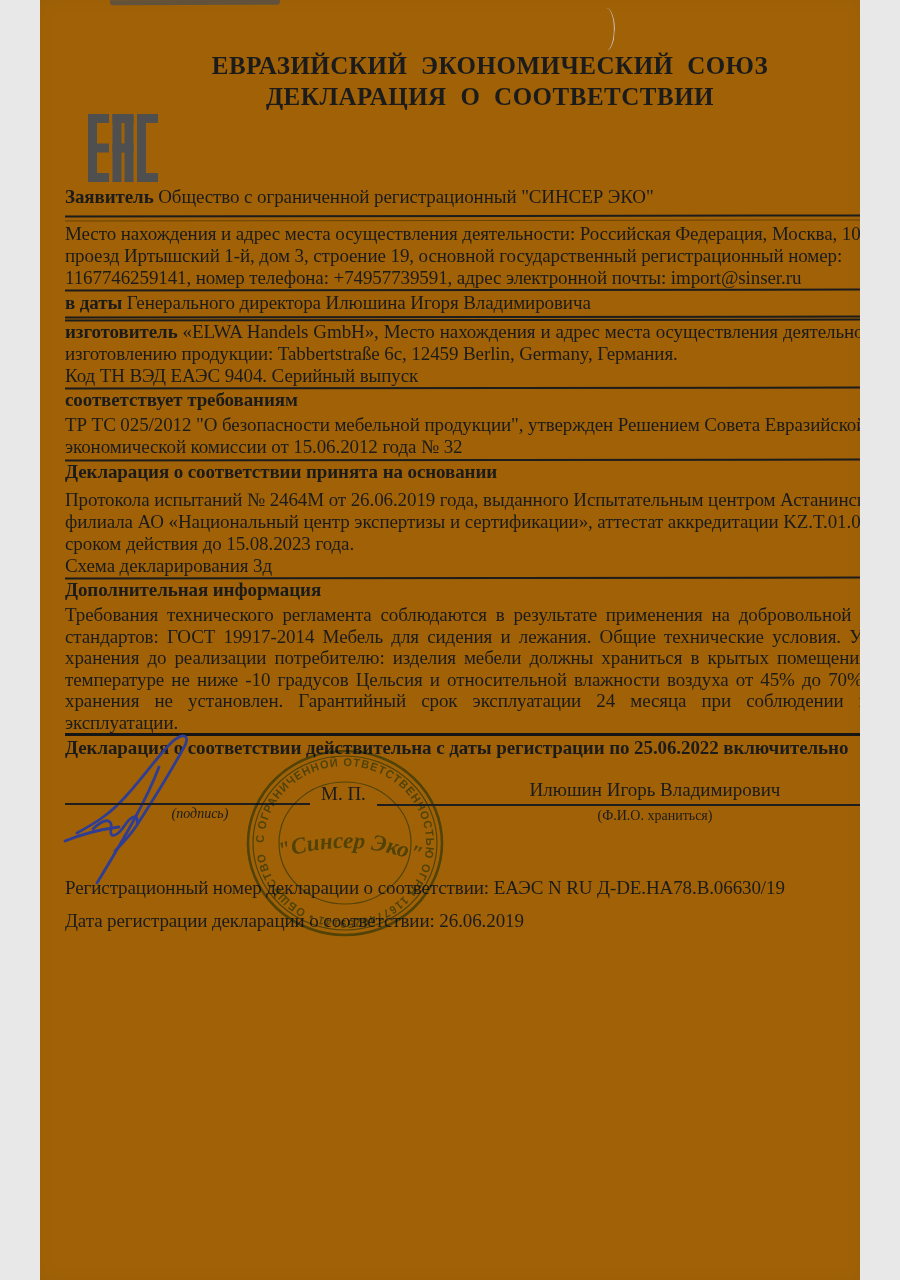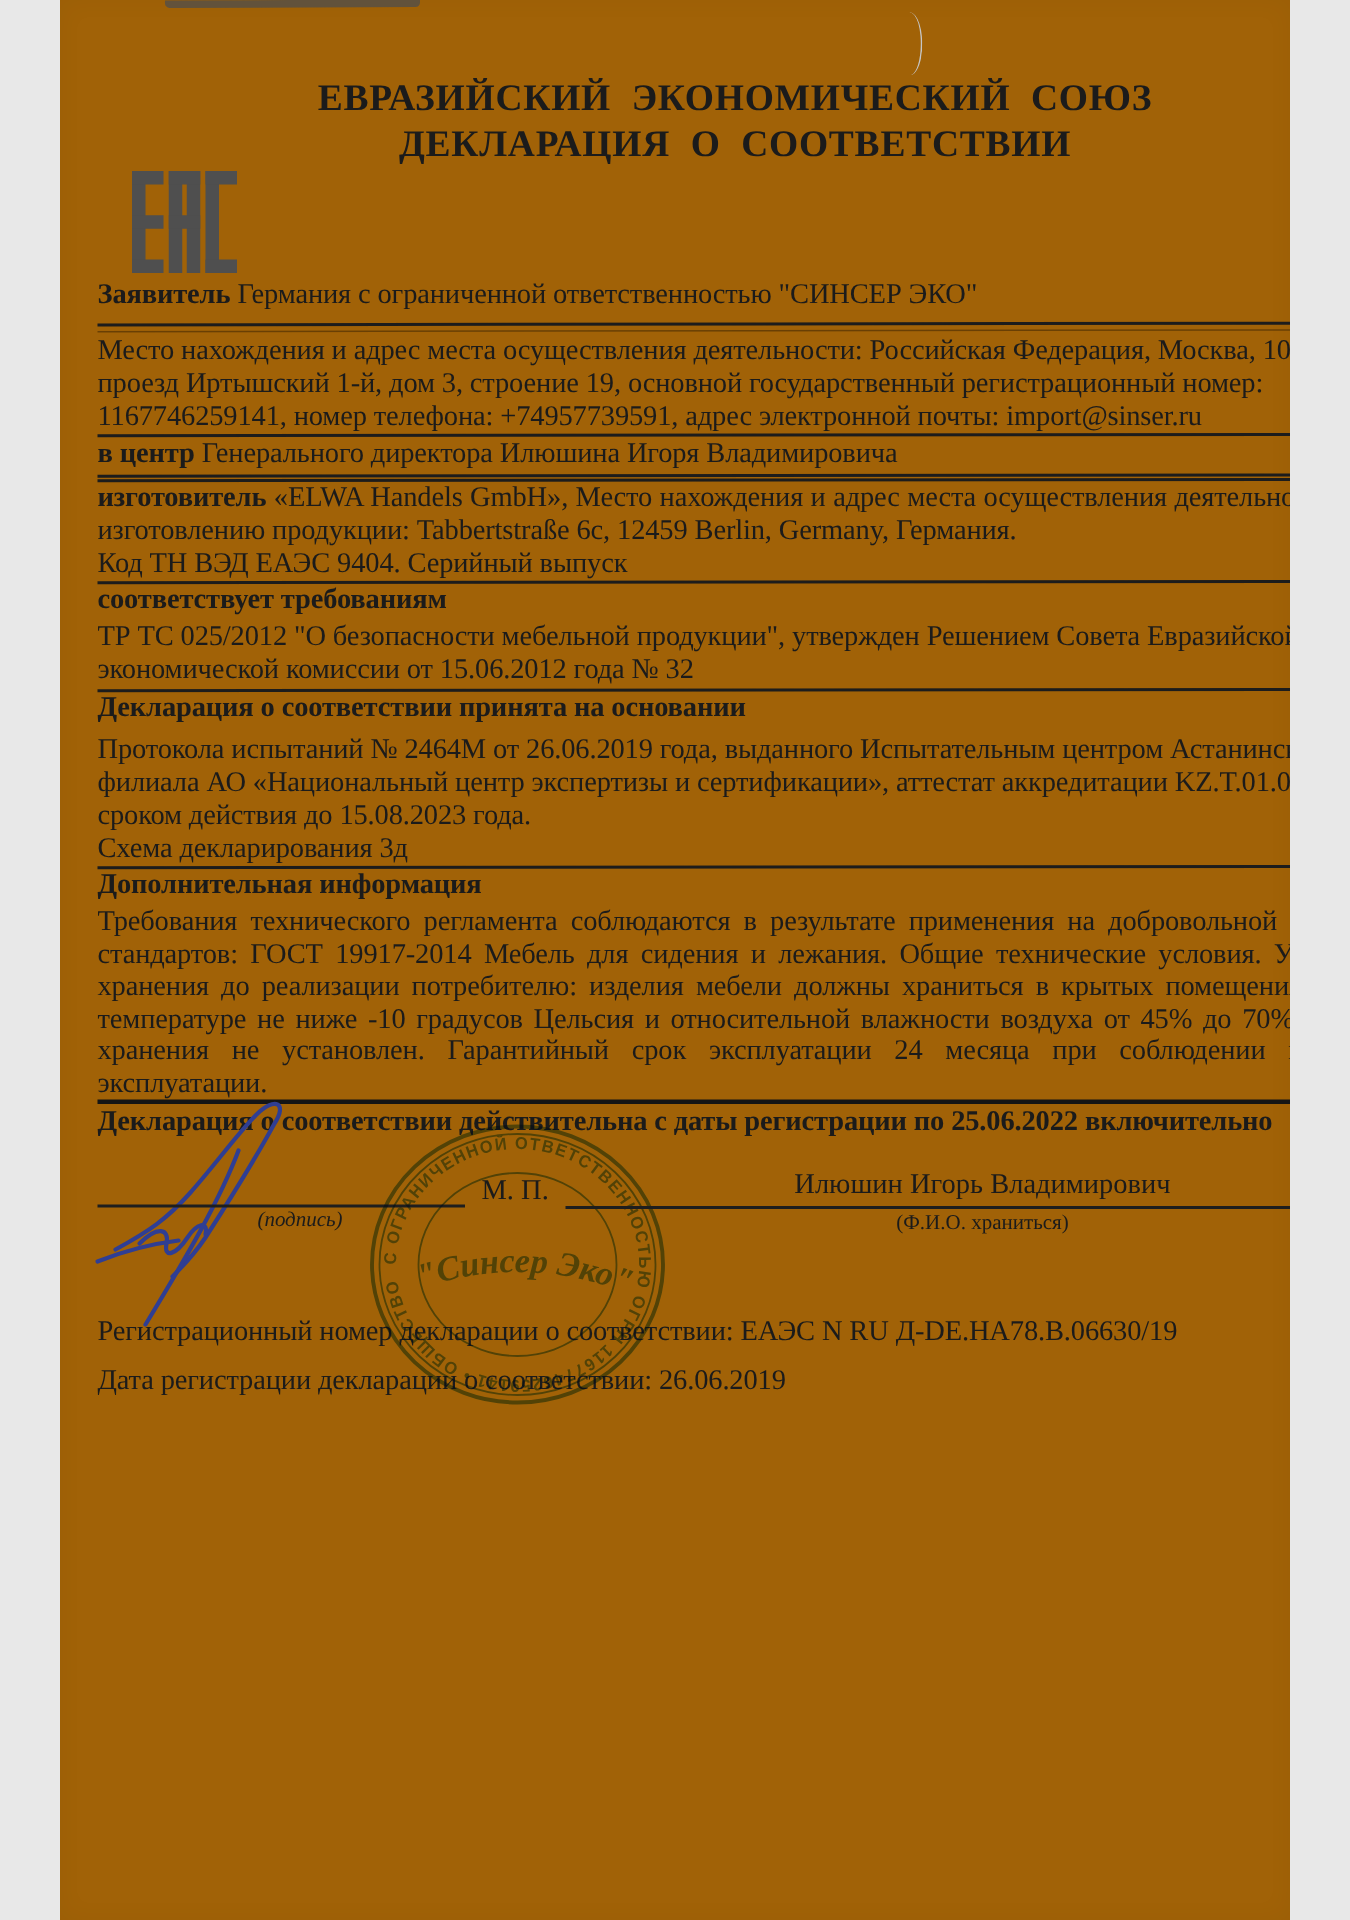--- a/index.html
+++ b/index.html
@@ -81,29 +81,29 @@
       </g>
     </svg>
   </div>
 
   <div class="content">
     <div class="titles">
       <div>ЕВРАЗИЙСКИЙ ЭКОНОМИЧЕСКИЙ СОЮЗ</div>
       <div>ДЕКЛАРАЦИЯ О СООТВЕТСТВИИ</div>
     </div>
 
-    <p class="p-applicant"><span class="lbl">Заявитель</span> <span>Германия с ограниченной ответственностью "СИНСЕР  ЭКО"</span></p>
+    <p class="p-applicant"><span class="lbl">Заявитель</span> <span>Общество с ограниченной регистрационный "СИНСЕР  ЭКО"</span></p>
 
     <div class="rule-d mt7"></div>
 
     <p class="mt2">Место нахождения и адрес места осуществления деятельности: Российская Федерация, Москва, 107143, проезд Иртышский 1-й, дом 3, строение 19, основной государственный регистрационный номер: 1167746259141, номер телефона: +74957739591, адрес электронной почты: import@sinser.ru</p>
 
     <div class="rule"></div>
 
-    <p class="mt1"><span class="lbl">в центр</span> <span>Генерального директора Илюшина Игоря Владимировича</span></p>
+    <p class="mt1"><span class="lbl">в даты</span> <span>Генерального директора Илюшина Игоря Владимировича</span></p>
 
     <div class="rule mt2"></div>
 
 
     <div class="rule mt1"></div>
 
     <p class="just"><span class="lbl">изготовитель</span> <span>«ELWA Handels GmbH», Место нахождения и адрес места осуществления деятельности по изготовлению продукции: Tabbertstraße 6c, 12459 Berlin,  Germany,  Германия.</span></p>
     <p>Код ТН ВЭД ЕАЭС 9404. Серийный выпуск</p>
 
     <div class="rule"></div>

